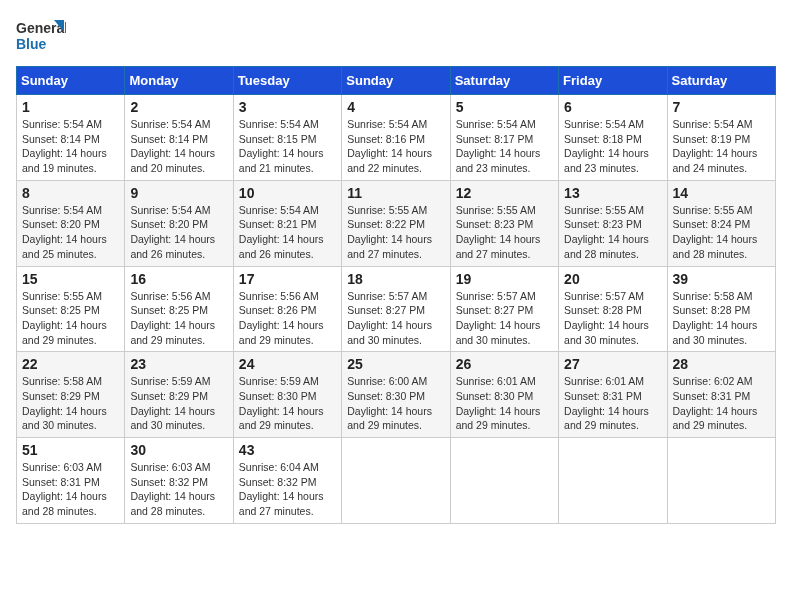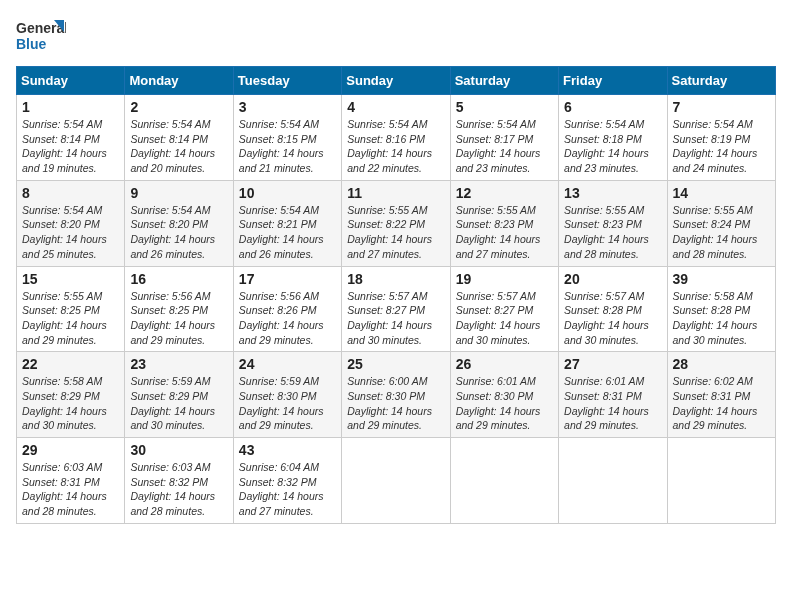--- a/index.html
+++ b/index.html
@@ -32,21 +32,21 @@
     .location-title {
       font-size: 15px;
       color: #444;
     }
     .calendar-table {
       width: 100%;
       border-collapse: collapse;
       font-size: 11px;
     }
     .calendar-table th {
-      background-color: #0369a1;
+      background-color: #1d4ed8;
       color: #fff;
       padding: 6px 4px;
       text-align: left;
       font-size: 13px;
       font-weight: bold;
       border: 1px solid #1a6faf;
     }
     .calendar-table td {
       border: 1px solid #ccc;
       vertical-align: top;
@@ -62,21 +62,20 @@
       font-size: 14px;
       font-weight: bold;
       color: #222;
       display: block;
       margin-bottom: 2px;
     }
     .day-info {
       color: #333;
       line-height: 1.4;
       font-size: 10.5px;
-      font-style: italic;
     }
     .empty-cell {
       background: #fff !important;
     }
   </style>
 </head>
 <body>
 
 <div class="header-section">
   <div class="logo">
@@ -332,21 +331,21 @@
         <span class="day-number">28</span>
         <div class="day-info">
           Sunrise: 6:02 AM<br>
           Sunset: 8:31 PM<br>
           Daylight: 14 hours and 29 minutes.
         </div>
       </td>
       </tr>
       <tr>
         <td>
-        <span class="day-number">29</span>
+        <span class="day-number">51</span>
         <div class="day-info">
           Sunrise: 6:03 AM<br>
           Sunset: 8:31 PM<br>
           Daylight: 14 hours and 28 minutes.
         </div>
       </td>
         <td>
         <span class="day-number">30</span>
         <div class="day-info">
           Sunrise: 6:03 AM<br>

